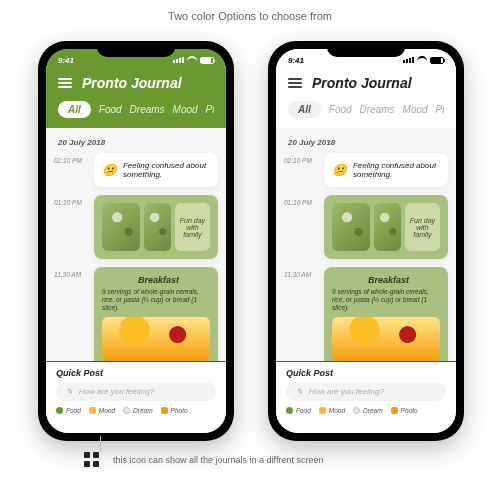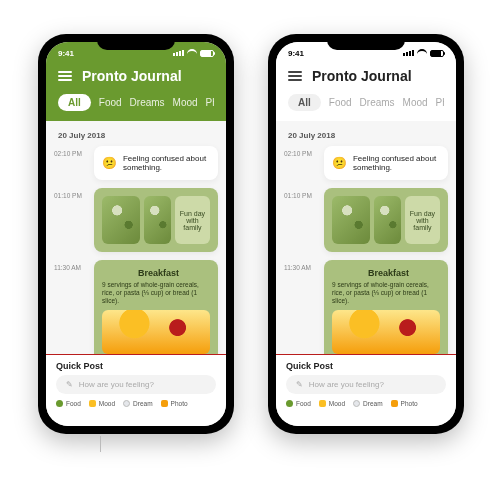--- a/index.html
+++ b/index.html
@@ -17,24 +17,25 @@
   .heading {
     position: absolute;
     top: 10px; left: 0; width: 500px;
     text-align: center;
     font-size: 11px;
     color: #666;
   }
 
   .phones {
     position: absolute;
-    top: 34px;
+    top: 41px;
     left: 38px;
     display: flex;
     gap: 34px;
+    font-style: italic;
   }
 
   
   .phone {
     width: 196px;
     height: 400px;
     background: #000;
     border-radius: 28px;
     padding: 8px;
     box-shadow: 0 8px 24px rgba(0,0,0,.25);
@@ -183,20 +184,21 @@
     left:100px; top:436px;
     width:1px; height:16px;
     background:#bbb;
   }
 </style>
 </head>
 <body>
 
 <div class="canvas">
 
+  <div class="heading">Two color Options to choose from</div>
 
   <div class="phones">
 
     <div class="phone">
       <div class="notch"></div>
       <div class="screen">
 
         <div class="statusbar dark" style="background:#6a9a2f;">
           <span>9:41</span>
           <div class="status-right">
@@ -393,14 +395,23 @@
               </span>
           </div>
         </div>
 
       </div>
     </div>
 
   </div>
 
   <div class="pointer-line"></div>
+  <div class="footer-note">
+    <span class="grid-icon">
+        <i></i>
+        <i></i>
+        <i></i>
+        <i></i>
+      </span>
+    <span>this icon can show all the journals in a diffrent screen</span>
+  </div>
 
 </div>
 
 </body></html>

